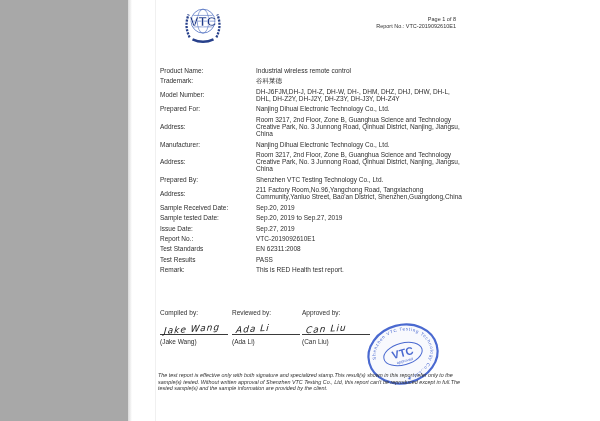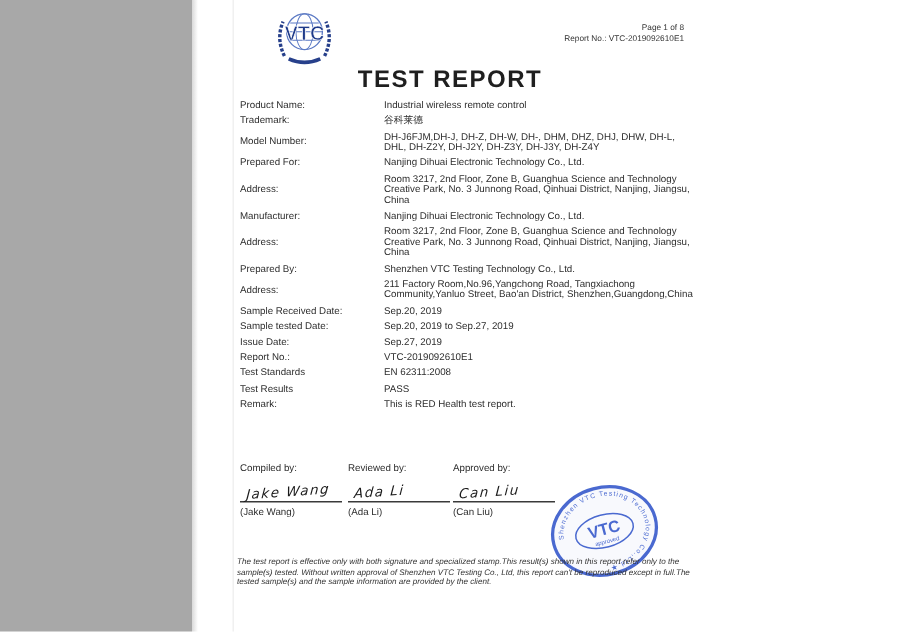--- a/index.html
+++ b/index.html
@@ -60,21 +60,20 @@
       <path d="M12 13 H32 M9.5 19 H34.5 M12 25 H32" stroke="#5b79c4" stroke-width="0.7" fill="none"></path>
       <text x="22" y="24.5" text-anchor="middle" font-family="Liberation Sans, sans-serif" font-size="14" font-weight="bold" fill="#1e3a8a" stroke="#ffffff" stroke-width="0.5">VTC</text>
     </svg>
   </div>
 
   <div class="pageinfo">
     <div>Page 1 of 8</div>
     <div>Report No.: VTC-2019092610E1</div>
   </div>
 
-  <h1 class="title">TEST REPORT</h1>
 
   <div class="fields">
     <div class="frow">
       <div class="flabel">Product Name:</div>
       <div class="fvalue">Industrial wireless remote control</div>
     </div>
     <div class="frow">
       <div class="flabel">Trademark:</div>
       <div class="fvalue">谷科莱德</div>
     </div>

